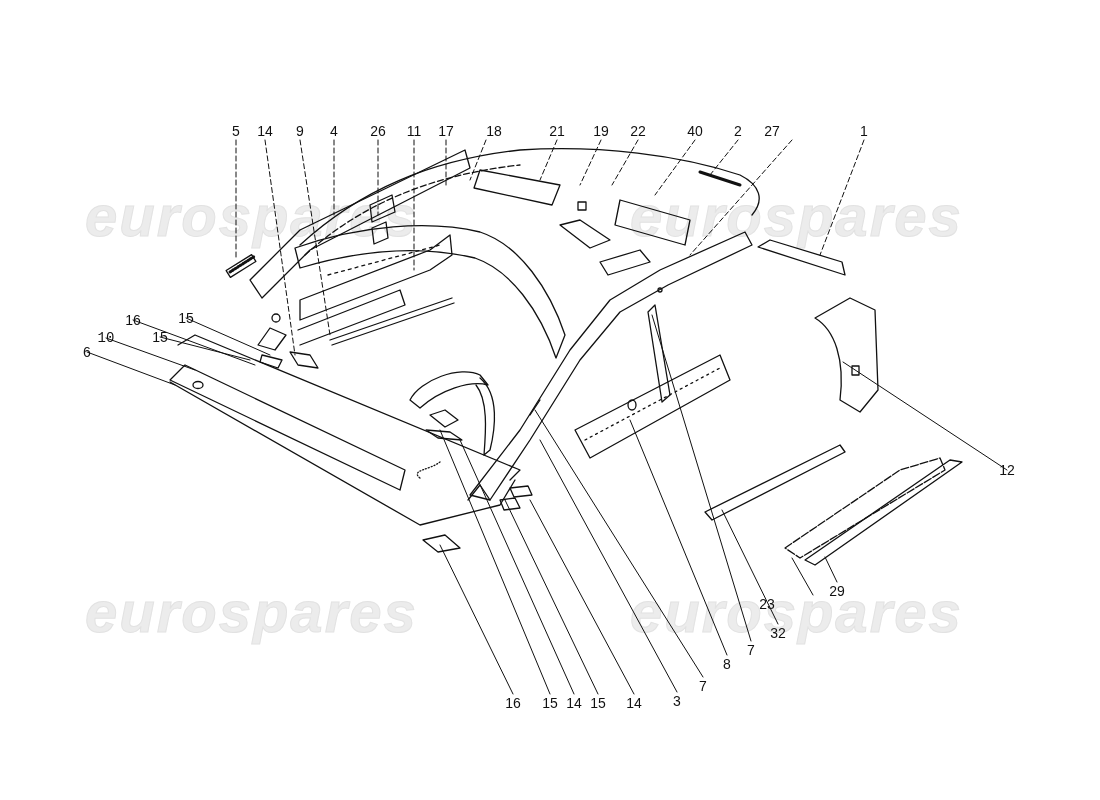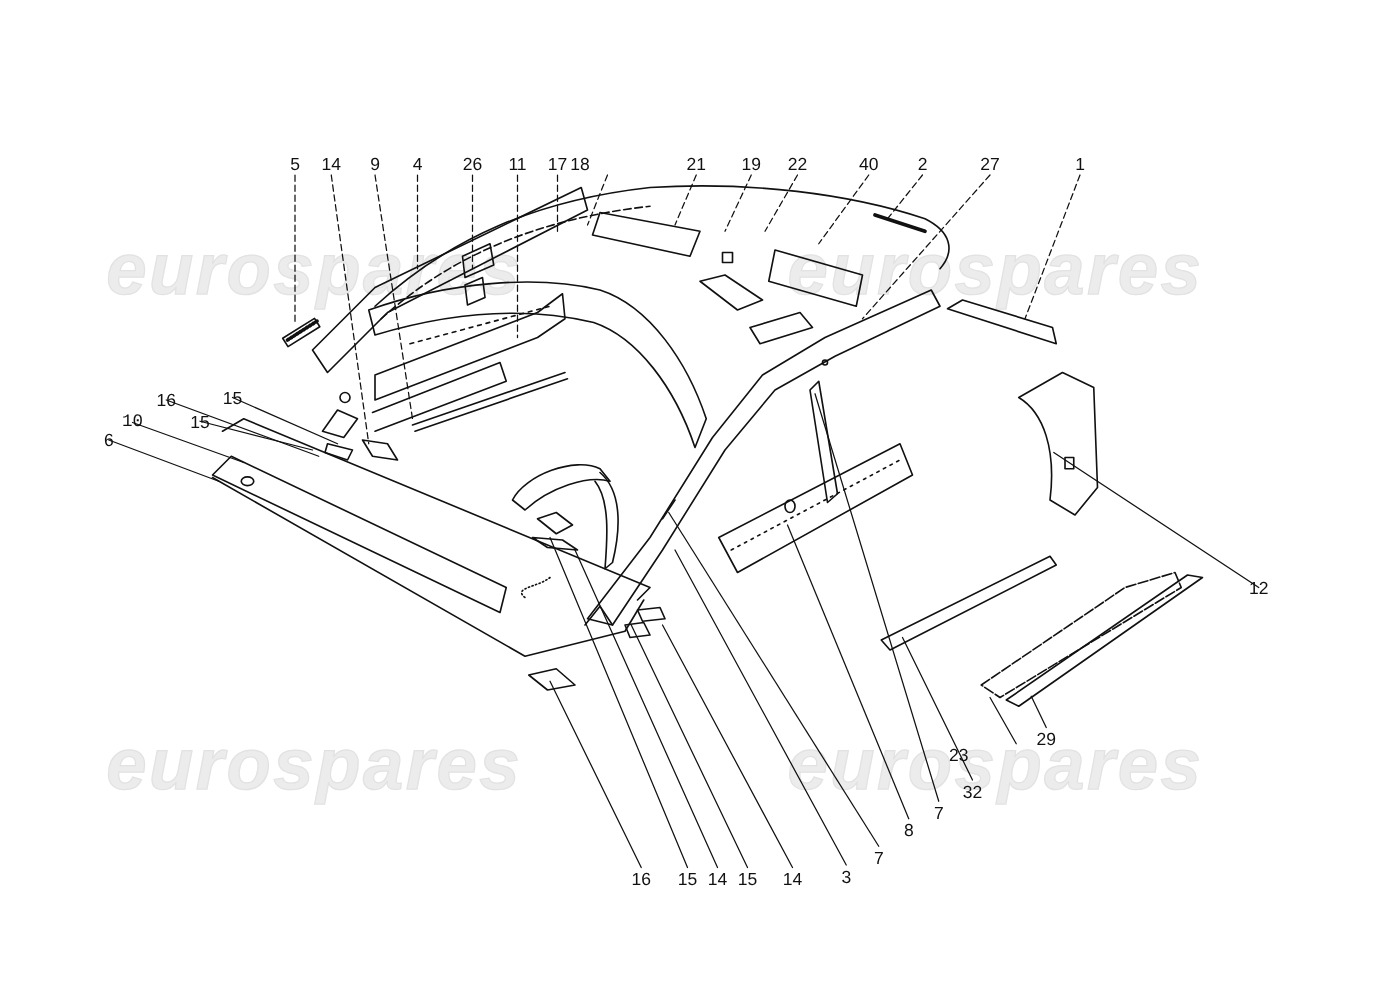--- a/index.html
+++ b/index.html
@@ -165,27 +165,27 @@
 </svg>
 
 <div id="callouts">
     <div class="callout" style="left: 236px; top: 131px;">5</div>
     <div class="callout" style="left: 265px; top: 131px;">14</div>
     <div class="callout" style="left: 300px; top: 131px;">9</div>
     <div class="callout" style="left: 334px; top: 131px;">4</div>
     <div class="callout" style="left: 378px; top: 131px;">26</div>
     <div class="callout" style="left: 414px; top: 131px;">11</div>
     <div class="callout" style="left: 446px; top: 131px;">17</div>
-    <div class="callout" style="left: 464px; top: 131px;">18</div>
+    <div class="callout" style="left: 494px; top: 131px;">18</div>
     <div class="callout" style="left: 557px; top: 131px;">21</div>
     <div class="callout" style="left: 601px; top: 131px;">19</div>
     <div class="callout" style="left: 638px; top: 131px;">22</div>
     <div class="callout" style="left: 695px; top: 131px;">40</div>
     <div class="callout" style="left: 738px; top: 131px;">2</div>
-    <div class="callout" style="left: 792px; top: 131px;">27</div>
+    <div class="callout" style="left: 772px; top: 131px;">27</div>
     <div class="callout" style="left: 864px; top: 131px;">1</div>
     <div class="callout" style="left: 186px; top: 318px;">15</div>
     <div class="callout" style="left: 133px; top: 320px;">16</div>
     <div class="callout" style="left: 160px; top: 337px;">15</div>
     <div class="callout" style="left: 106px; top: 338px; font-family: Liberation Mono, monospace;">10</div>
     <div class="callout" style="left: 87px; top: 352px;">6</div>
     <div class="callout" style="left: 1007px; top: 470px;">12</div>
     <div class="callout" style="left: 837px; top: 591px;">29</div>
     <div class="callout" style="left: 767px; top: 604px;">23</div>
     <div class="callout" style="left: 778px; top: 633px;">32</div>

